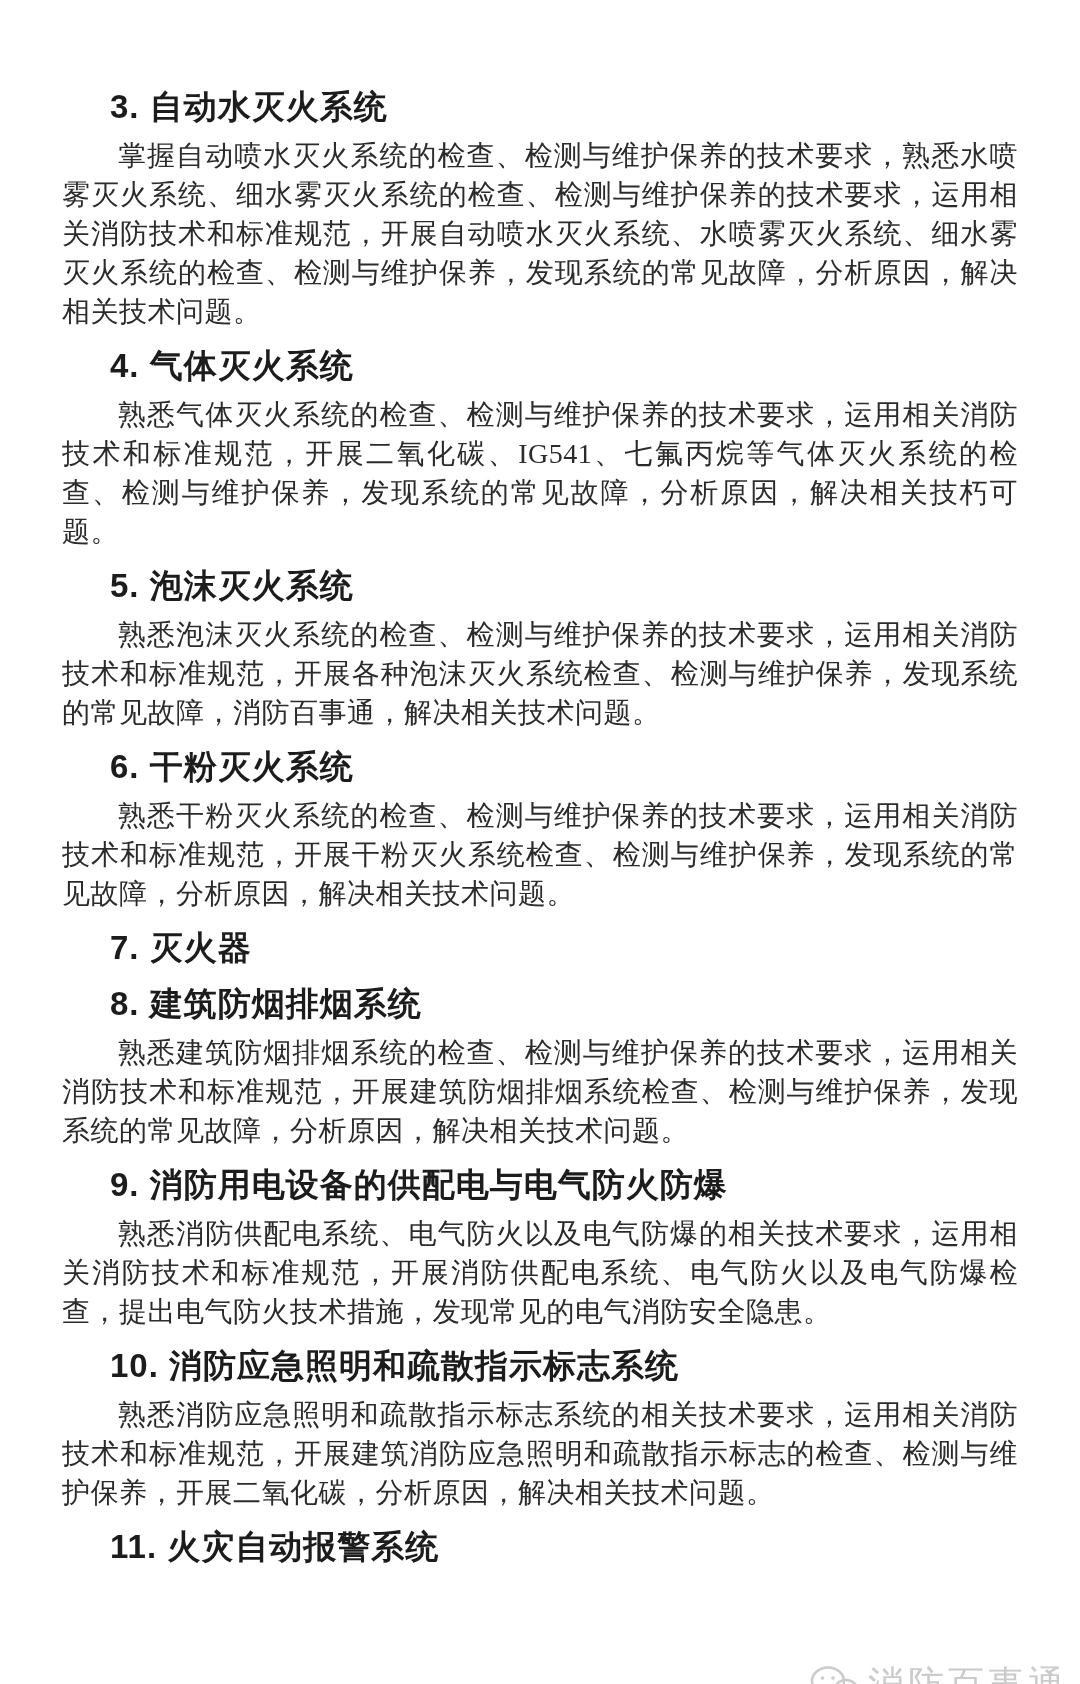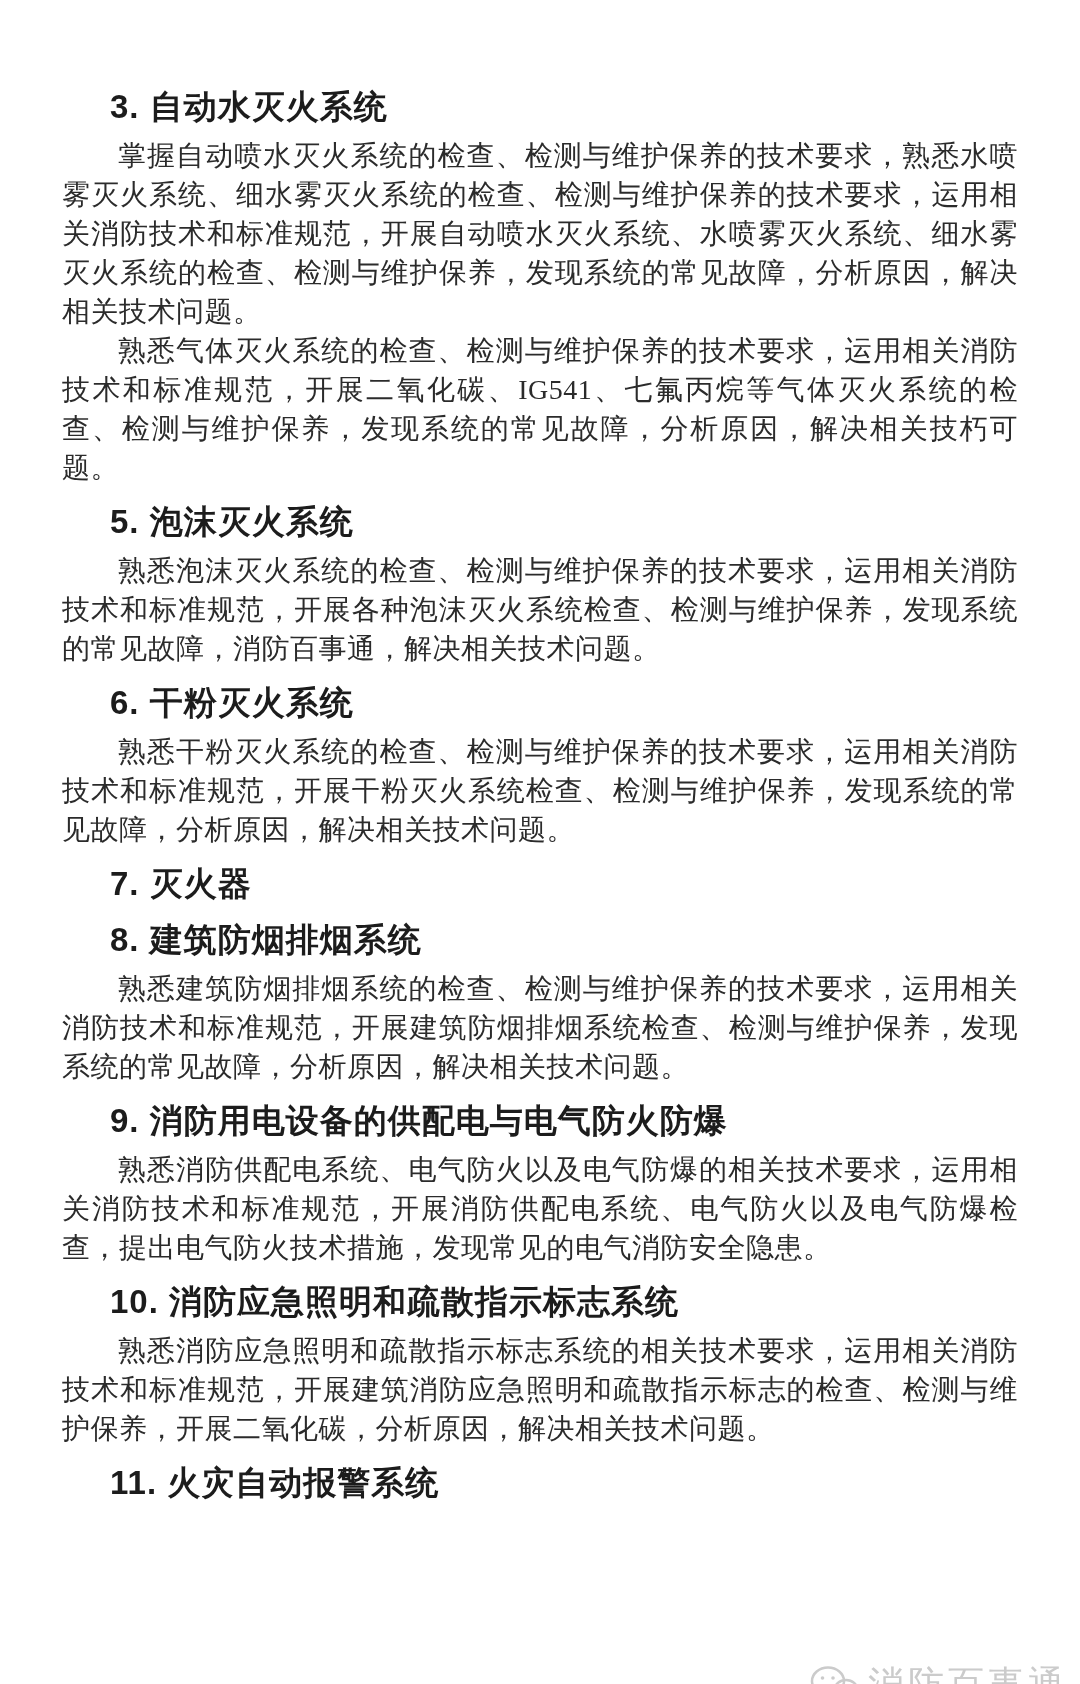--- a/index.html
+++ b/index.html
@@ -91,20 +91,21 @@
 </style>
 </head>
 <body>
 
 <div class="page">
   <div class="content">
 
     <h2 class="sec-heading">3. 自动水灭火系统</h2>
     <p class="sec-body">掌握自动喷水灭火系统的检查、检测与维护保养的技术要求，熟悉水喷雾灭火系统、细水雾灭火系统的检查、检测与维护保养的技术要求，运用相关消防技术和标准规范，开展自动喷水灭火系统、水喷雾灭火系统、细水雾灭火系统的检查、检测与维护保养，发现系统的常见故障，分析原因，解决相关技术问题。</p>
 
+    <h2 class="sec-heading">4. 气体灭火系统</h2>
     <p class="sec-body">熟悉气体灭火系统的检查、检测与维护保养的技术要求，运用相关消防技术和标准规范，开展二氧化碳、IG541、七氟丙烷等气体灭火系统的检查、检测与维护保养，发现系统的常见故障，分析原因，解决相关技朽可题。</p>
 
     <h2 class="sec-heading">5. 泡沫灭火系统</h2>
     <p class="sec-body">熟悉泡沫灭火系统的检查、检测与维护保养的技术要求，运用相关消防技术和标准规范，开展各种泡沫灭火系统检查、检测与维护保养，发现系统的常见故障，消防百事通，解决相关技术问题。</p>
 
     <h2 class="sec-heading">6. 干粉灭火系统</h2>
     <p class="sec-body">熟悉干粉灭火系统的检查、检测与维护保养的技术要求，运用相关消防技术和标准规范，开展干粉灭火系统检查、检测与维护保养，发现系统的常见故障，分析原因，解决相关技术问题。</p>
 
     <h2 class="sec-heading">7. 灭火器</h2>
 

